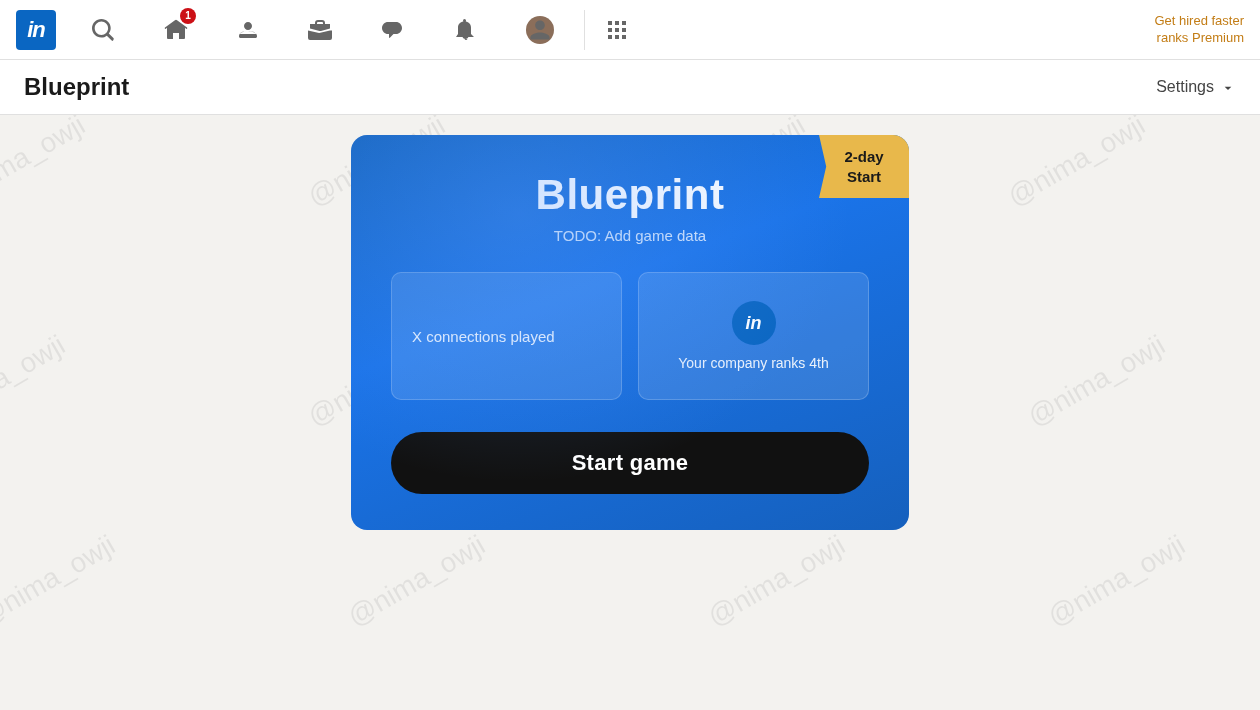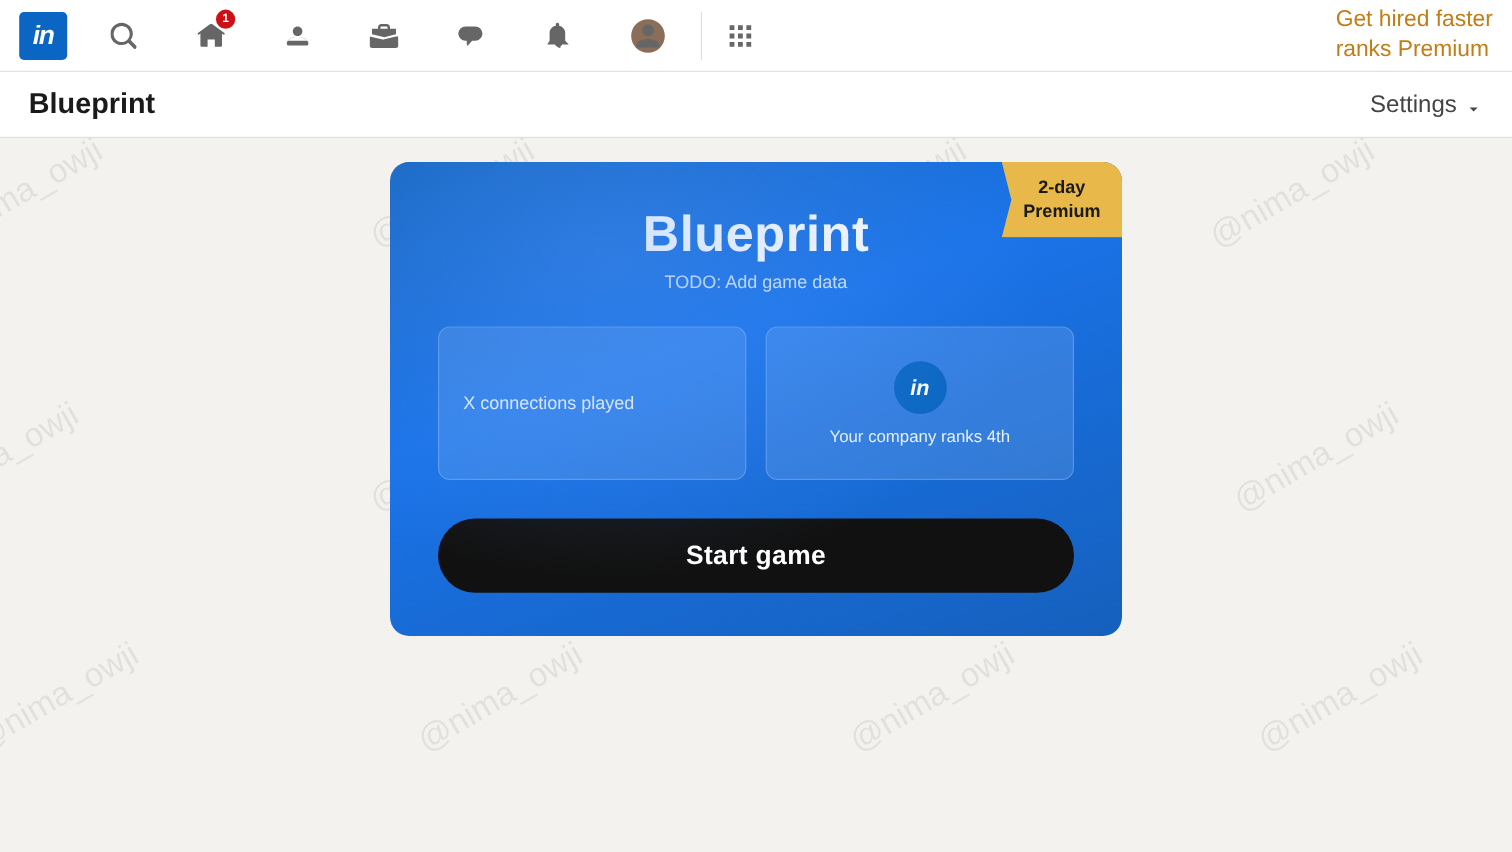--- a/index.html
+++ b/index.html
@@ -93,22 +93,22 @@
       background: #e0e0e0;
       margin: 0 8px;
     }
     .nav-right {
       margin-left: auto;
       display: flex;
       align-items: center;
       gap: 16px;
     }
     .premium-link {
-      text-align: left;
-      font-size: 19px;
+      text-align: right;
+      font-size: 13px;
       color: #c37d16;
       text-decoration: none;
       line-height: 1.3;
     }
 
     
     .subheader {
       background: #fff;
       height: 55px;
       display: flex;
@@ -124,21 +124,21 @@
     .subheader-right {
       margin-left: auto;
       display: flex;
       align-items: center;
       gap: 6px;
     }
     .settings-btn {
       display: flex;
       align-items: flex-end;
       gap: 6px;
-      font-size: 20px;
+      font-size: 16px;
       color: #444;
       cursor: pointer;
       background: none;
       border: none;
       font-family: inherit;
     }
 
     
     .main-content {
       background: #f3f2ef;
@@ -162,21 +162,21 @@
       color: rgba(0,0,0,0.07);
       font-size: 28px;
       font-weight: 500;
       transform: rotate(-30deg);
       white-space: nowrap;
       user-select: none;
     }
 
     
     .game-card {
-      width: 610px;
+      width: 558px;
       background: linear-gradient(160deg, #1565c0 0%, #1a73e8 40%, #1560bd 100%);
       border-radius: 16px;
       padding: 36px 40px 36px 40px;
       position: relative;
       overflow: hidden;
     }
     .game-card::before {
       content: '';
       position: absolute;
       top: 0; left: 0; right: 0; bottom: 0;
@@ -381,21 +381,21 @@
     <span class="watermark-text" style="top:450px; left:340px;">@nima_owji</span>
     <span class="watermark-text" style="top:450px; left:700px;">@nima_owji</span>
     <span class="watermark-text" style="top:450px; left:1040px;">@nima_owji</span>
   </div>
 
   <div class="game-card">
 
     
     <div class="streak-badge">
       <div>2-day</div>
-      <div>Premium</div>
+      <div>Start</div>
     </div>
 
     
     <h2 class="game-title">Blueprint</h2>
     <p class="game-subtitle">TODO: Add game data</p>
 
     
     <div class="stat-cards">
       <div class="stat-card">
         <span class="stat-card-text">X connections played</span>

